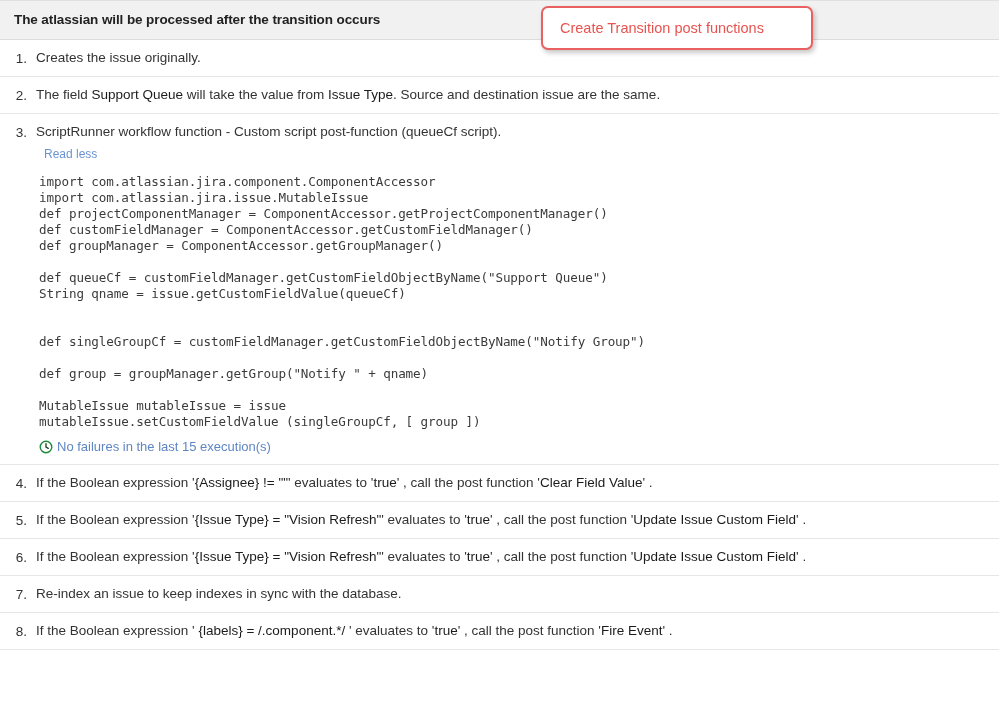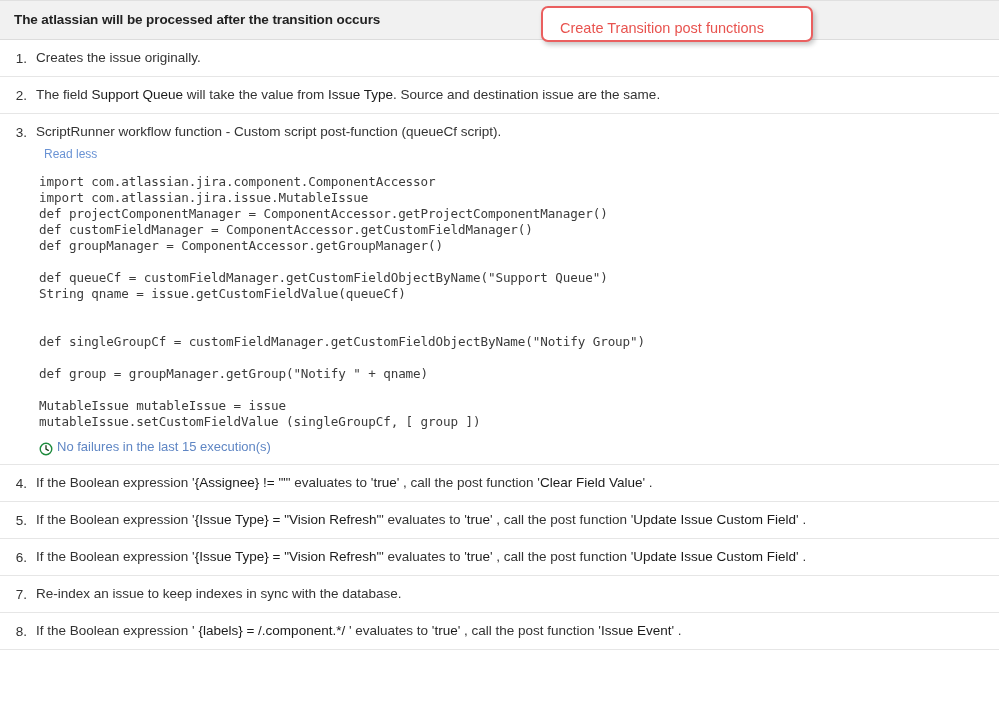--- a/index.html
+++ b/index.html
@@ -41,21 +41,21 @@
     color: #222222;
     letter-spacing: -0.1px;
   }
 
   
   .callout {
     position: absolute;
     left: 541px;
     top: 5px;
     width: 272px;
-    height: 36px;
+    height: 44px;
     box-sizing: border-box;
     background: #ffffff;
     border: 2px solid #ea5f5f;
     border-radius: 7px;
     box-shadow: 2px 3px 5px rgba(0,0,0,0.22);
     z-index: 5;
   }
   .callout-text {
     position: absolute;
     left: 17px;
@@ -119,21 +119,21 @@
     color: #3b3b3b;
     white-space: pre;
     margin-top: 10px;
     margin-left: 3px;
     letter-spacing: -0.1px;
   }
 
   
   .status-line {
     display: flex;
-    align-items: flex-end;
+    align-items: center;
     margin-top: 7px;
     margin-left: 3px;
   }
   .clock-icon {
     width: 14px;
     height: 14px;
     min-width: 14px;
     margin-right: 4px;
     display: block;
   }
@@ -228,18 +228,18 @@
     <div class="row">
       <div class="row-inner">
         <div class="row-num">7.</div>
         <div class="row-body">Re-index an issue to keep indexes in sync with the database.</div>
       </div>
     </div>
 
     <div class="row">
       <div class="row-inner">
         <div class="row-num">8.</div>
-        <div class="row-body">If the Boolean expression ' <b>{labels} = /.component.*/</b> ' evaluates to '<b>true</b>' , call the post function '<b>Issue Event</b>' .</div>
+        <div class="row-body">If the Boolean expression ' <b>{labels} = /.component.*/</b> ' evaluates to '<b>true</b>' , call the post function '<b>Fire Event</b>' .</div>
       </div>
     </div>
 
   </div>
 </div>
 
 </body></html>

